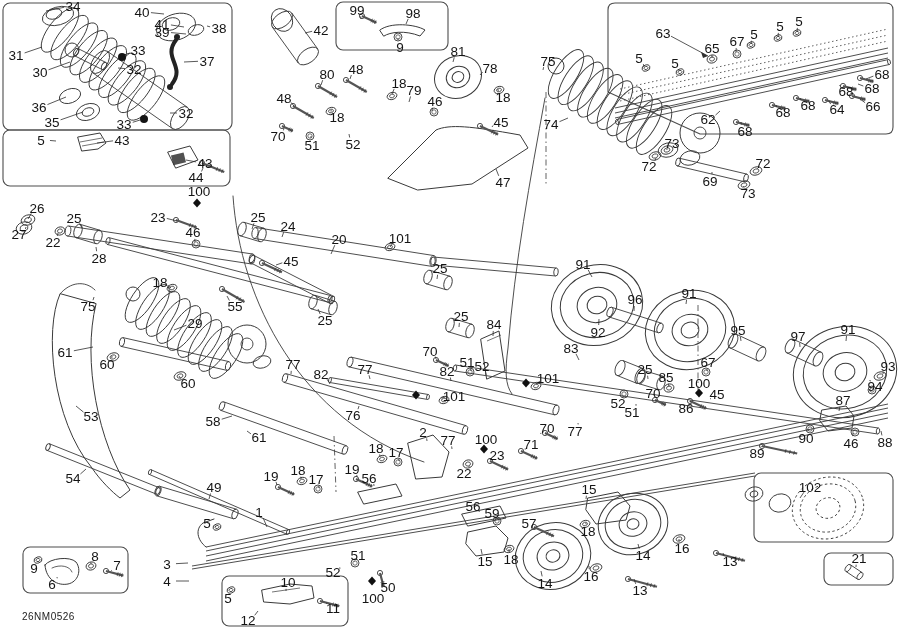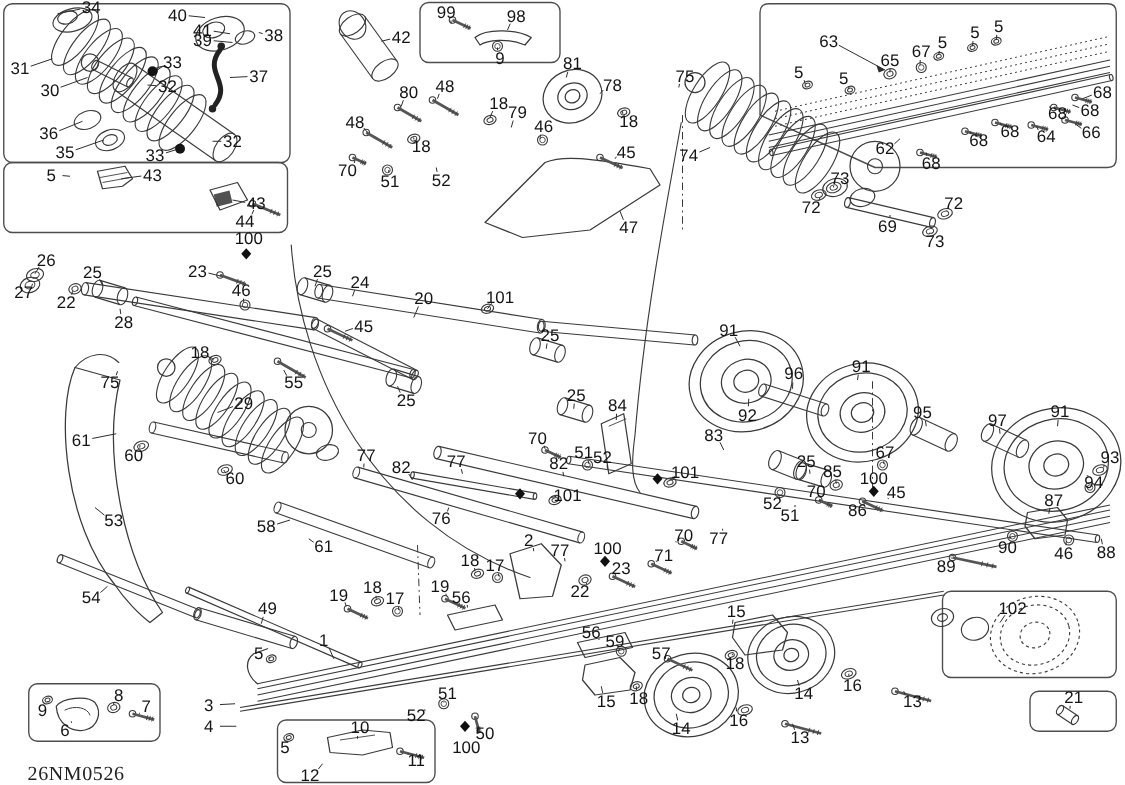--- a/index.html
+++ b/index.html
@@ -1,20 +1,20 @@
 <!DOCTYPE html>
 <html><head>
 <meta charset="utf-8">
 <style>
   html,body{margin:0;padding:0;background:#fff;}
   .stage{position:relative;width:900px;height:628px;background:#ffffff;overflow:hidden;
          font-family:"Liberation Sans",sans-serif;}
   svg{position:absolute;left:0;top:0;}
-  .code{position:absolute;left:22px;top:611px;font-size:16px;letter-spacing:.5px;color:#222;
-        font-family:Liberation Serif, serif;}
+  .code{position:absolute;left:22px;top:611px;font-size:10px;letter-spacing:.5px;color:#222;
+        font-family:Liberation Sans, sans-serif;}
   text.lbl{font-family:"Liberation Sans",sans-serif;font-size:13.5px;fill:#141414;}
 </style>
 </head>
 <body>
 
 <div class="stage">
   <svg id="art" width="900" height="628" viewBox="0 0 900 628">
       <rect x="3" y="3" width="229" height="127" rx="7" stroke="#4d4d4d" stroke-width="1.1" fill="none"></rect>
       <rect x="3" y="130" width="227" height="56" rx="7" stroke="#4d4d4d" stroke-width="1.1" fill="none"></rect>
       <rect x="336" y="2" width="112" height="48" rx="7" stroke="#4d4d4d" stroke-width="1.1" fill="none"></rect>

